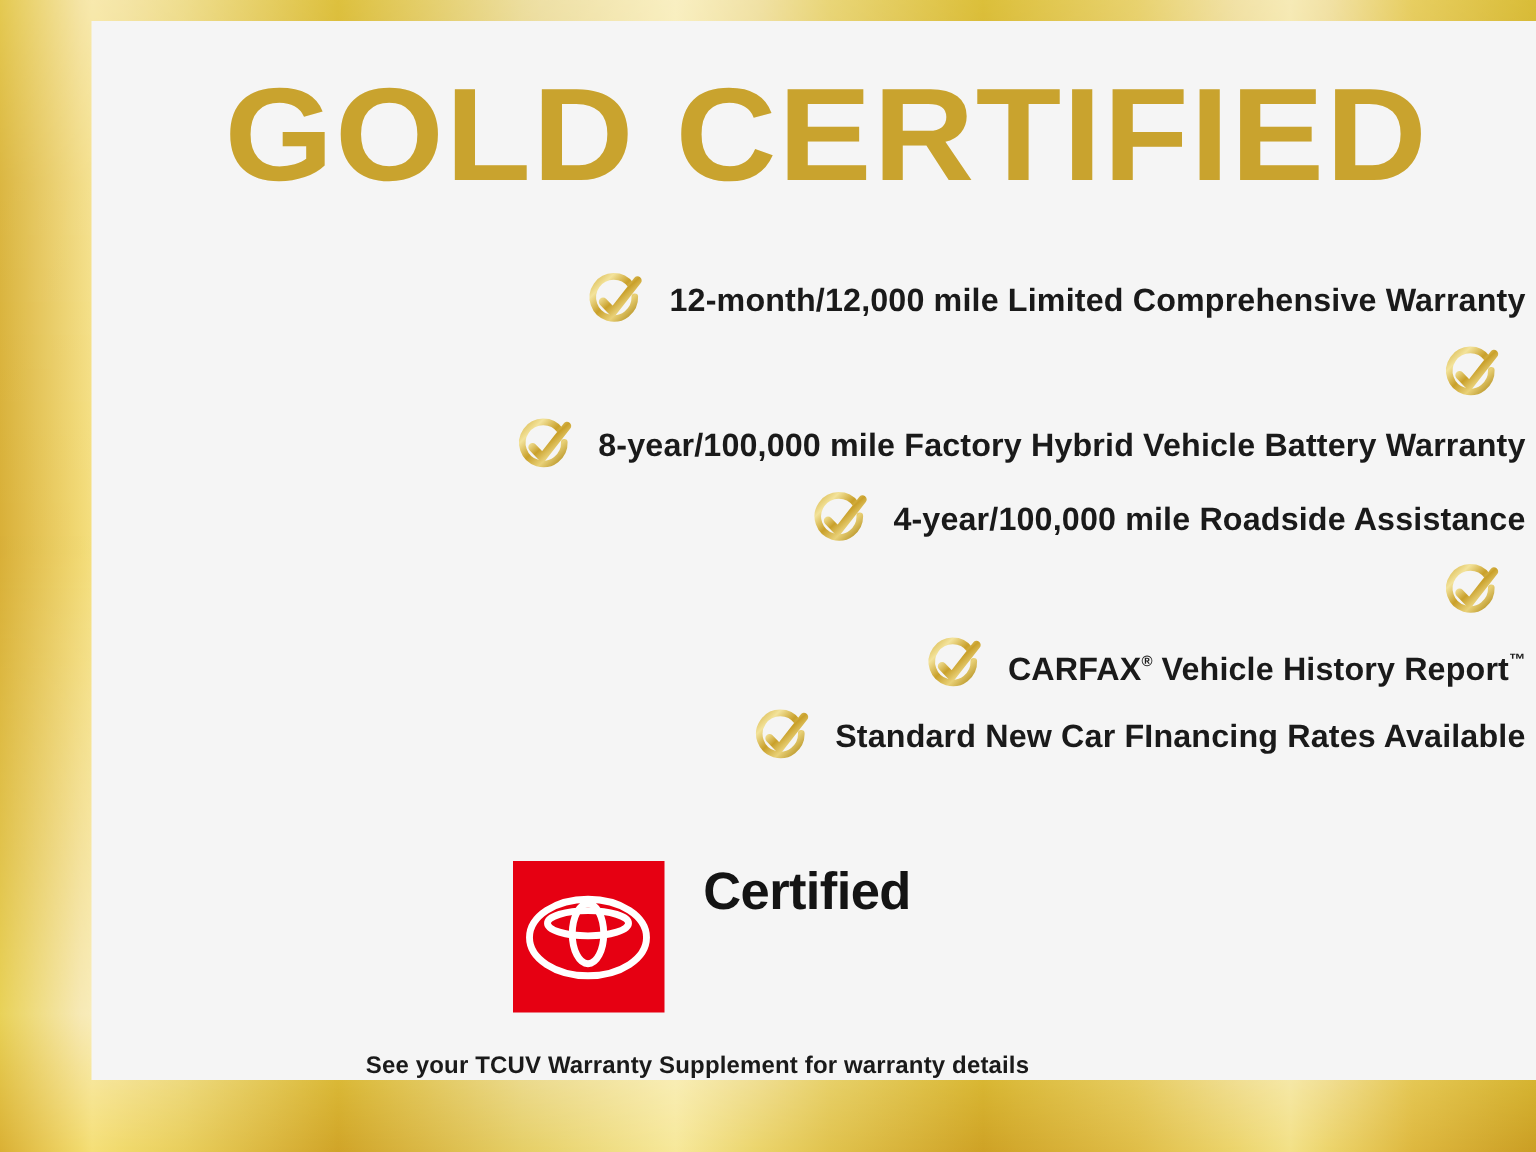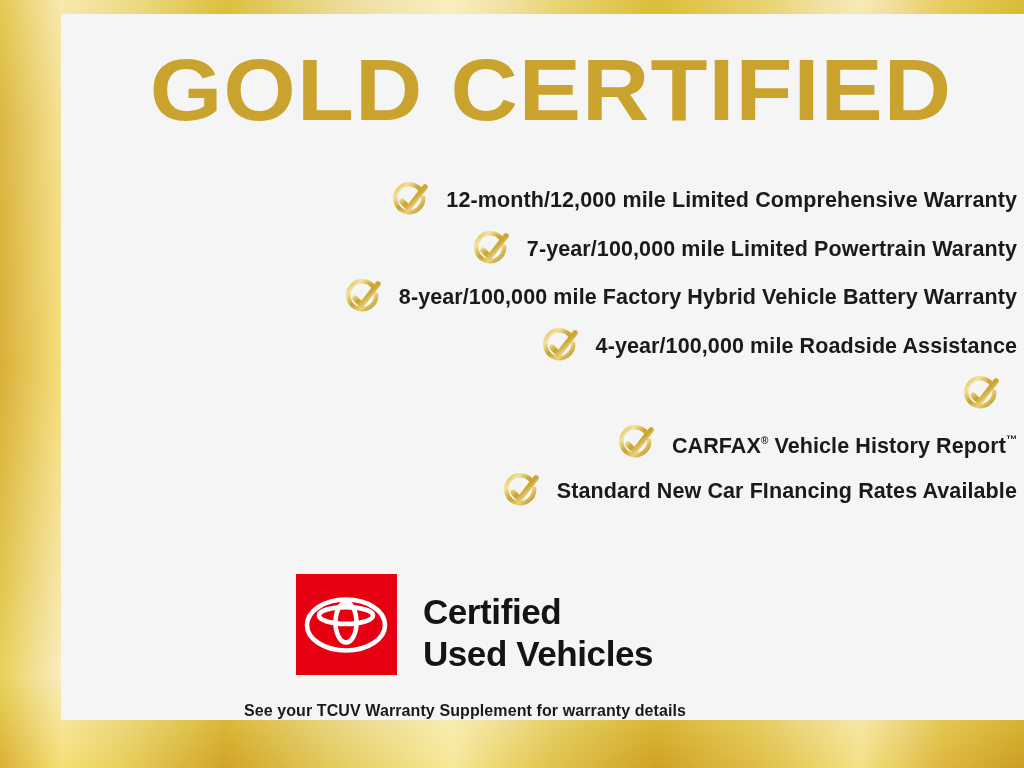--- a/index.html
+++ b/index.html
@@ -124,21 +124,21 @@
   }
 
   
   .lockup {
     position: absolute;
     left: 0;
     top: 560px;
     width: 827px;
     display: flex;
     justify-content: center;
-    align-items: flex-end;
+    align-items: flex-start;
   }
   .toyota-mark {
     width: 101px;
     height: 101px;
     background: #e60012;
     display: flex;
     align-items: center;
     justify-content: center;
     flex: 0 0 auto;
   }
@@ -192,21 +192,20 @@
           <path d="M12.0 21.2 L18.6 28.0 L35.0 7.0" fill="none" stroke="url(#g0)" stroke-width="5.6" stroke-linecap="round" stroke-linejoin="round"></path>
         </svg>
         <span class="feature-text">12-month/12,000 mile Limited Comprehensive Warranty</span>
       </div>
 
       <div class="feature-row">
         <svg class="check-icon" viewBox="0 0 42 40">
           <path d="M30.5 10.0 A14 14 0 1 0 33.2 17.8" fill="none" stroke="url(#g0)" stroke-width="4.4" stroke-linecap="round"></path>
           <path d="M12.0 21.2 L18.6 28.0 L35.0 7.0" fill="none" stroke="url(#g0)" stroke-width="5.6" stroke-linecap="round" stroke-linejoin="round"></path>
         </svg>
-        <span class="feature-text">7-year/100,000 mile Limited Powertrain Waranty</span>
       </div>
 
       <div class="feature-row">
         <svg class="check-icon" viewBox="0 0 42 40">
           <path d="M30.5 10.0 A14 14 0 1 0 33.2 17.8" fill="none" stroke="url(#g0)" stroke-width="4.4" stroke-linecap="round"></path>
           <path d="M12.0 21.2 L18.6 28.0 L35.0 7.0" fill="none" stroke="url(#g0)" stroke-width="5.6" stroke-linecap="round" stroke-linejoin="round"></path>
         </svg>
         <span class="feature-text">8-year/100,000 mile Factory Hybrid Vehicle Battery Warranty</span>
       </div>
 
@@ -250,20 +249,19 @@
 
           <ellipse cx="43" cy="30" rx="39" ry="25.5" fill="none" stroke="#ffffff" stroke-width="4.6"></ellipse>
 
           <ellipse cx="43" cy="27.5" rx="10.5" ry="20" fill="none" stroke="#ffffff" stroke-width="4.6"></ellipse>
 
           <ellipse cx="43" cy="20.5" rx="27" ry="8.4" fill="none" stroke="#ffffff" stroke-width="4.6"></ellipse>
         </svg>
       </div>
       <div class="lockup-words">
         <div>Certified</div>
-        <div>Used Vehicles</div>
       </div>
     </div>
 
     <div class="footnote">See your TCUV Warranty Supplement for warranty details</div>
 
   </div>
 </div>
 
 </body></html>

